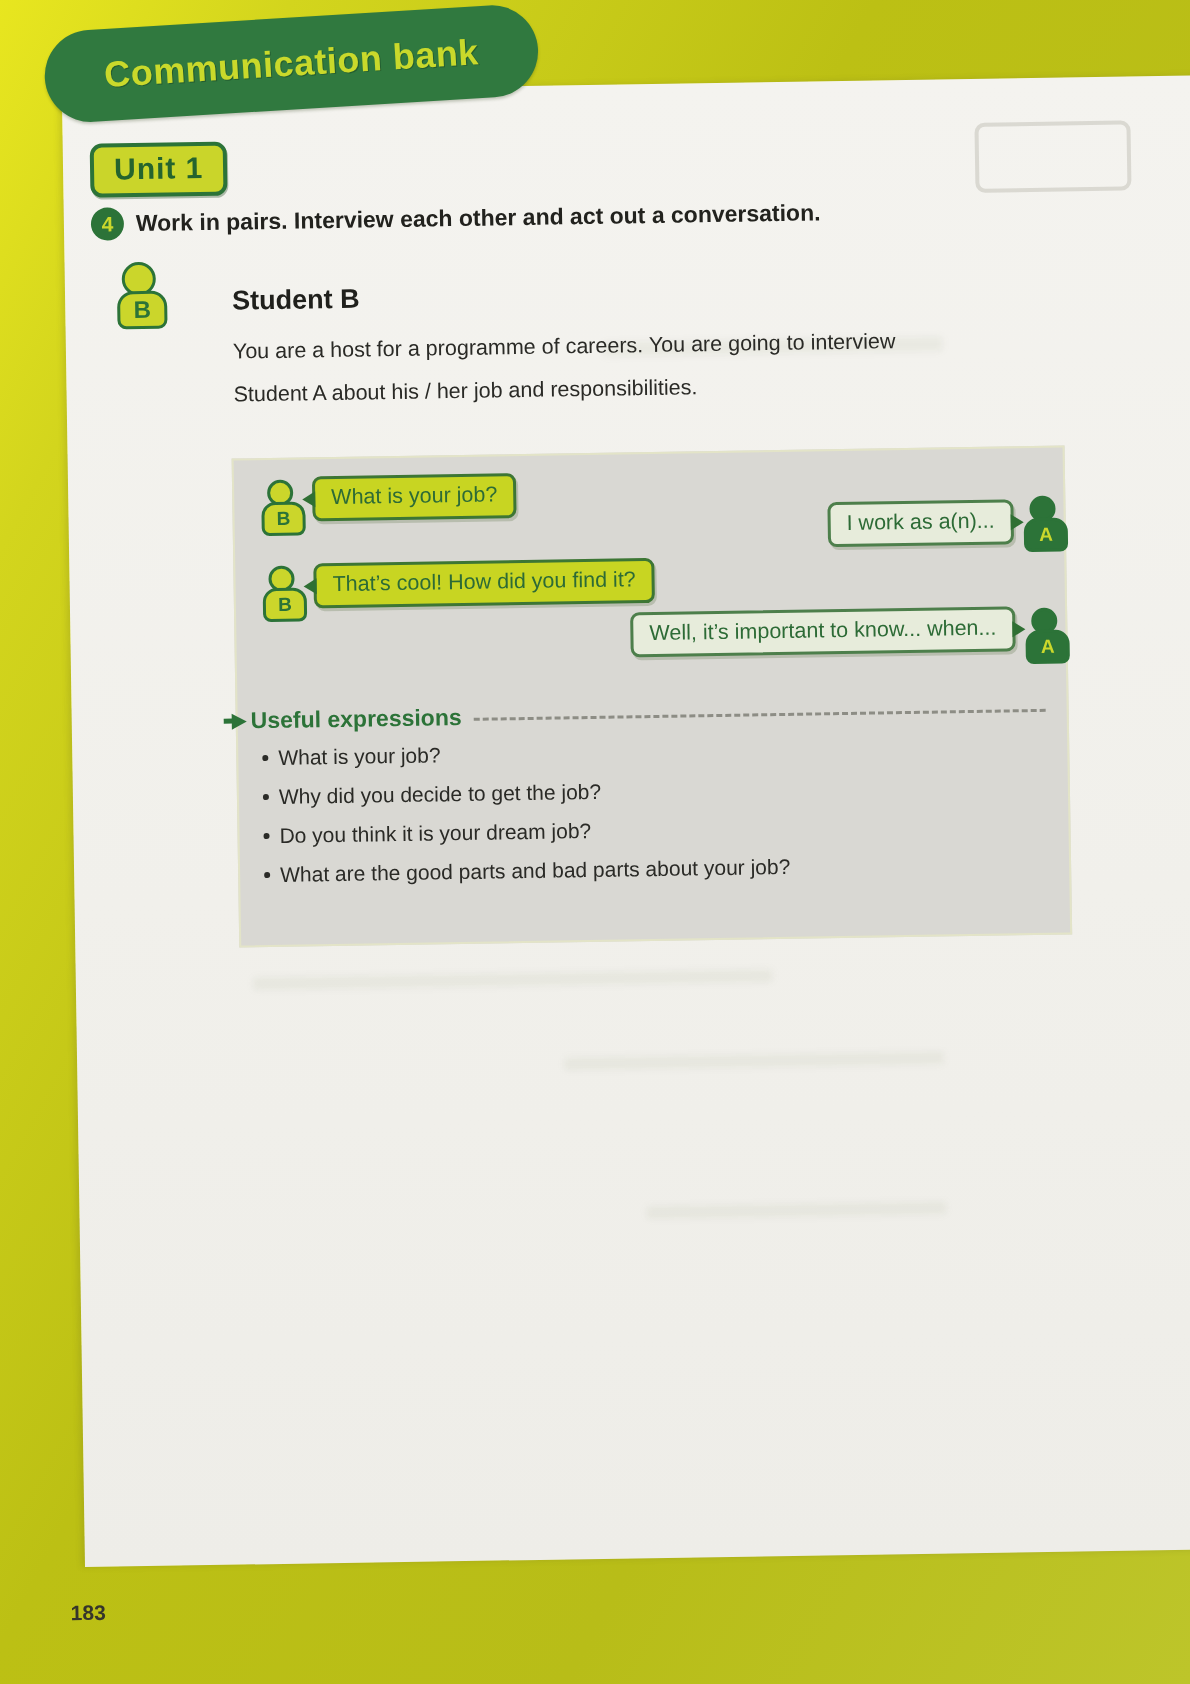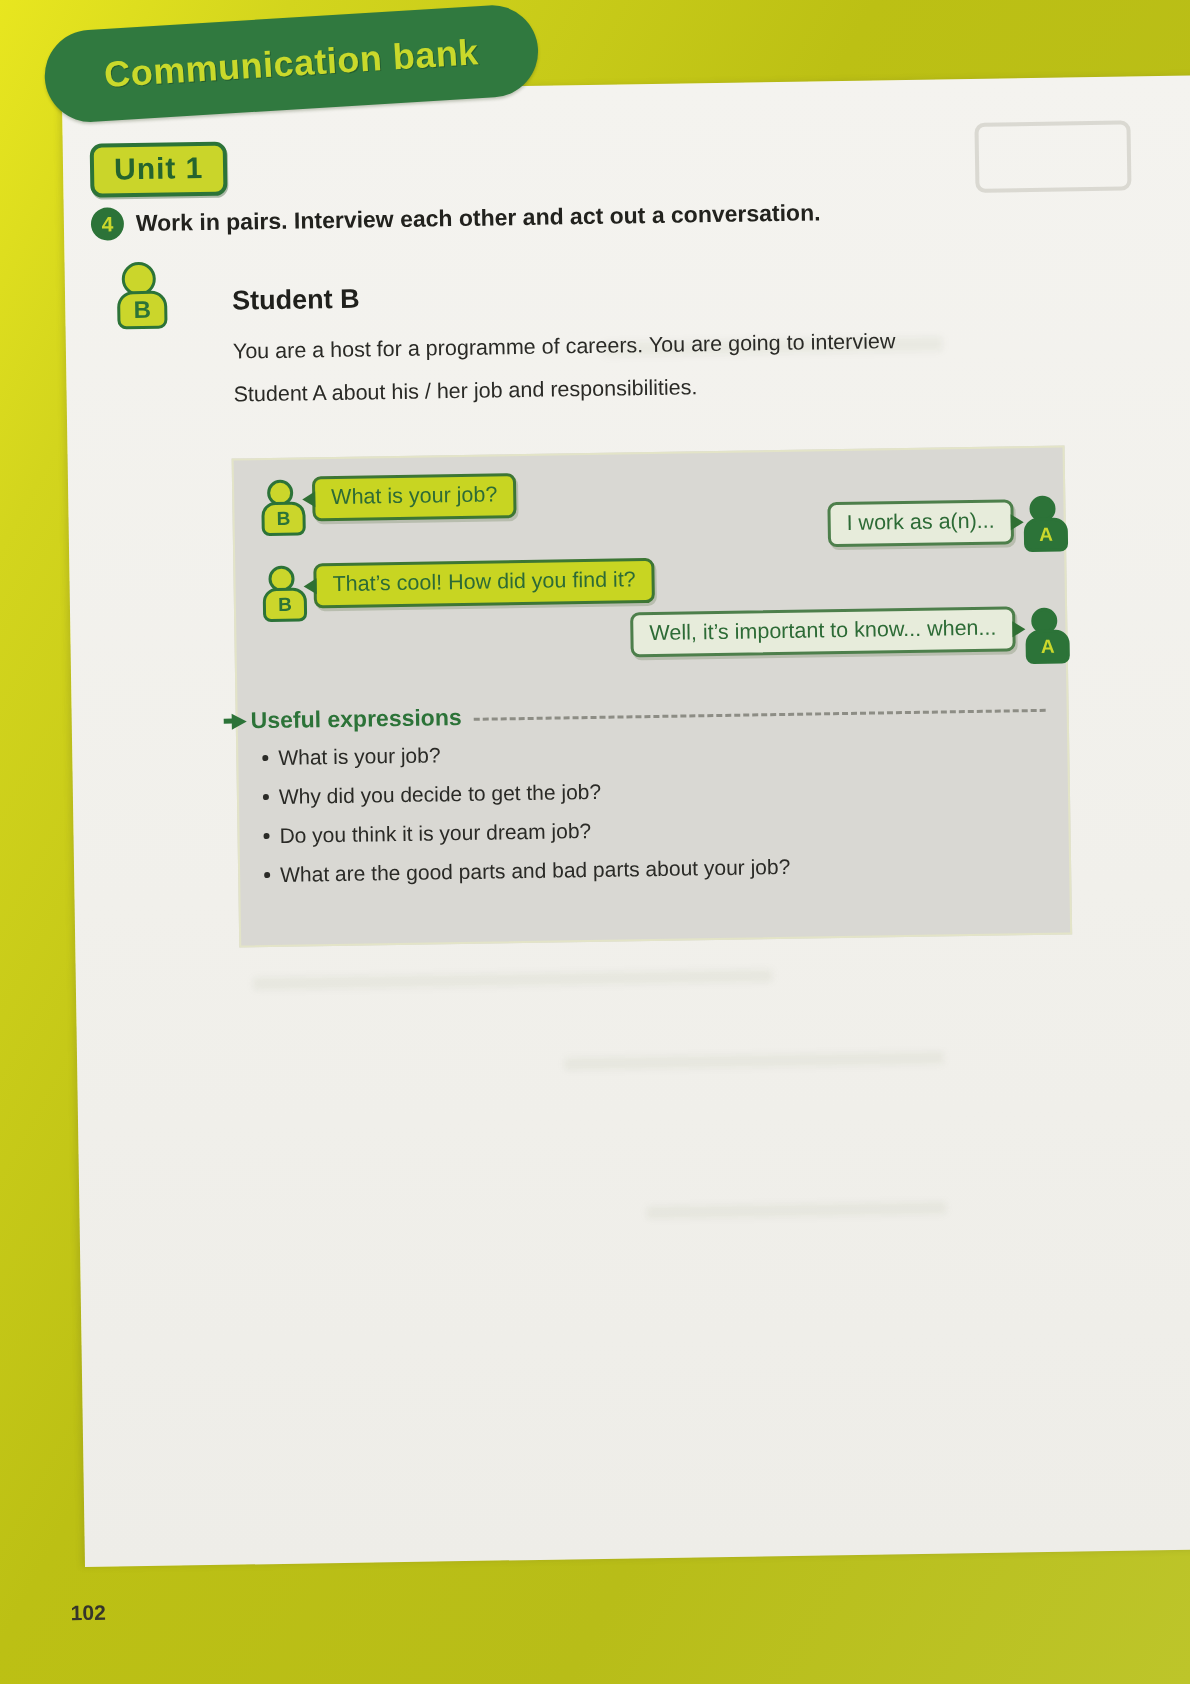--- a/index.html
+++ b/index.html
@@ -184,15 +184,15 @@
         <span class="ue-text">Do you think it is your dream job?</span>
       </div>
       <div class="ue-item">
         <span class="ue-dot"></span>
         <span class="ue-text">What are the good parts and bad parts about your job?</span>
       </div>
     </div>
 
   </div>
 
-  <div class="pagenum">102</div>
+  <div class="pagenum">183</div>
 
 </div>
 
 </body></html>

